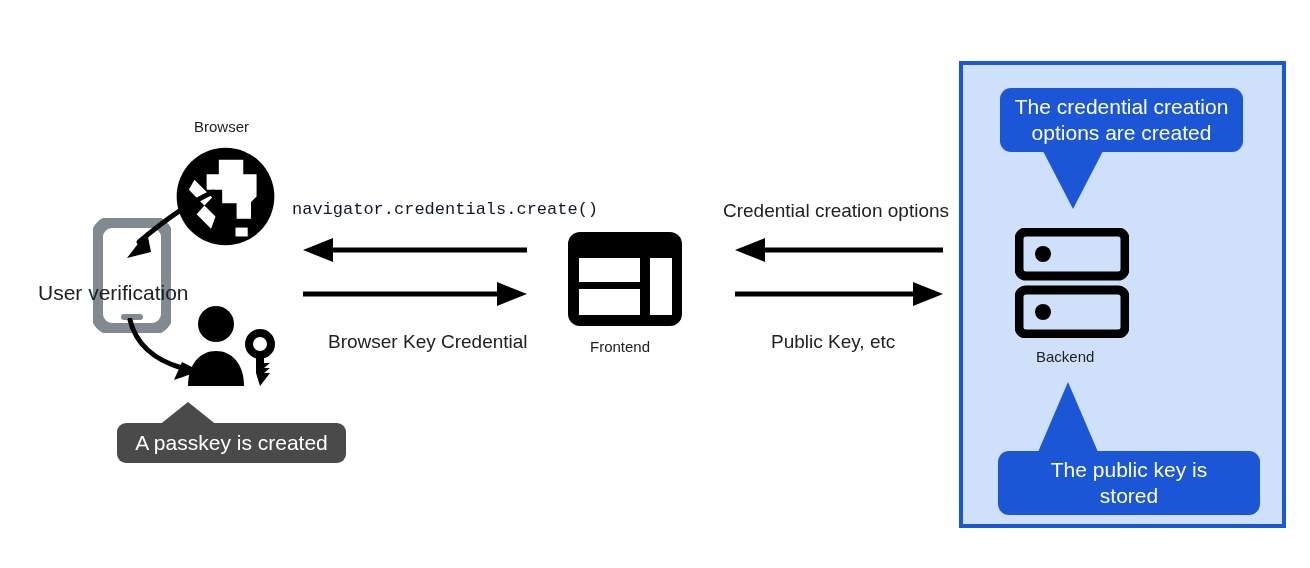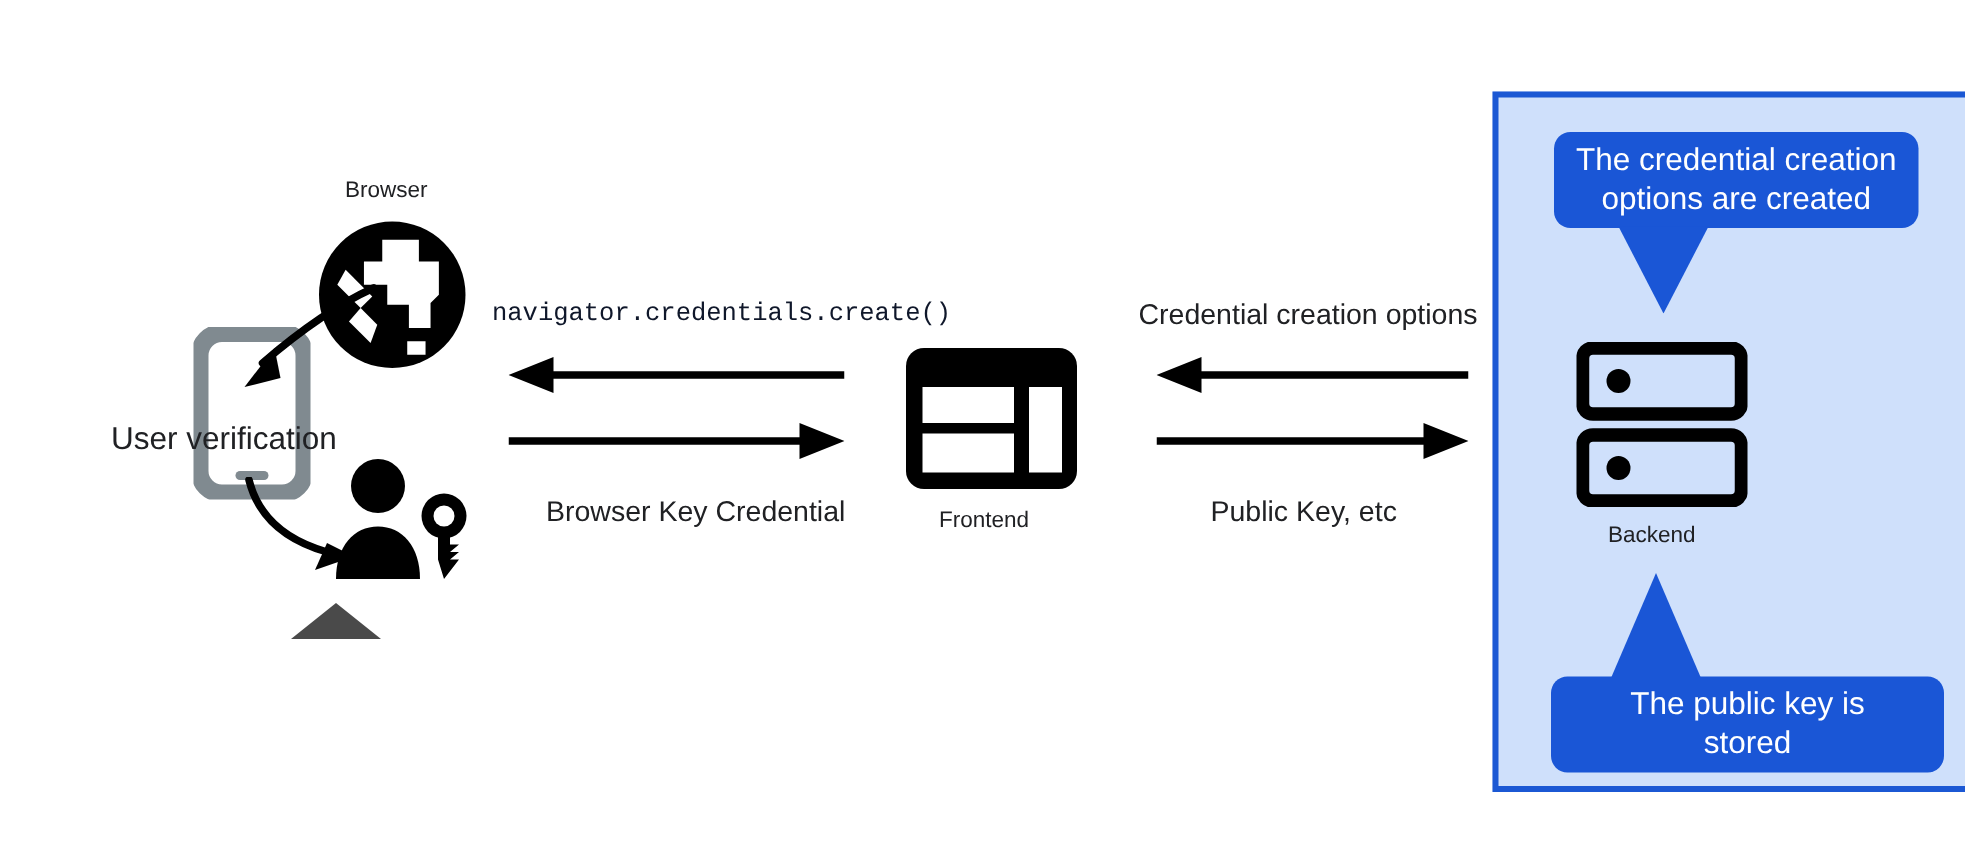--- a/index.html
+++ b/index.html
@@ -10,21 +10,21 @@
   body {
     font-family: "Liberation Sans", sans-serif;
   }
   #canvas {
     position: relative;
     width: 1310px;
     height: 568px;
     background: #ffffff;
     overflow: hidden;
   }
-  .abs { position: absolute; margin-left: 36px; }
+  .abs { position: absolute; }
 
   
   .lbl {
     color: #202124;
     font-family: "Liberation Sans", sans-serif;
     white-space: nowrap;
     line-height: 1.15;
   }
   .lbl-bold { font-weight: normal; }
   .lbl-mono {
@@ -119,20 +119,23 @@
       <path d="M70 50 L78 50 L78 57 L84 57 L78 62 L84 62 L78 67 L84 67
                L74 80 L70 67 Z" fill="#000000"></path>
     </svg>
   </div>
 
   <div class="abs" style="left:158px; top:402px; width:60px; height:24px;">
     <svg class="tail" width="60" height="24" viewBox="0 0 60 24">
       <path d="M0 24 L30 0 L60 24 Z" fill="#4a4a4a"></path>
     </svg>
   </div>
+  <div class="abs callout-dark" style="left:117px; top:423px; width:229px; height:40px; font-size:21px;">
+    <span>A passkey is created</span>
+  </div>
 
   <div class="abs lbl-mono" style="left:292px; top:200px; font-size:17px;">navigator.credentials.create()</div>
 
   <div class="abs" style="left:303px; top:238px; width:224px; height:24px;">
     <svg width="224" height="24" viewBox="0 0 224 24">
       <line x1="24" y1="12" x2="224" y2="12" stroke="#000000" stroke-width="5"></line>
       <path d="M0 12 L30 0 L30 24 Z" fill="#000000"></path>
     </svg>
   </div>
 

